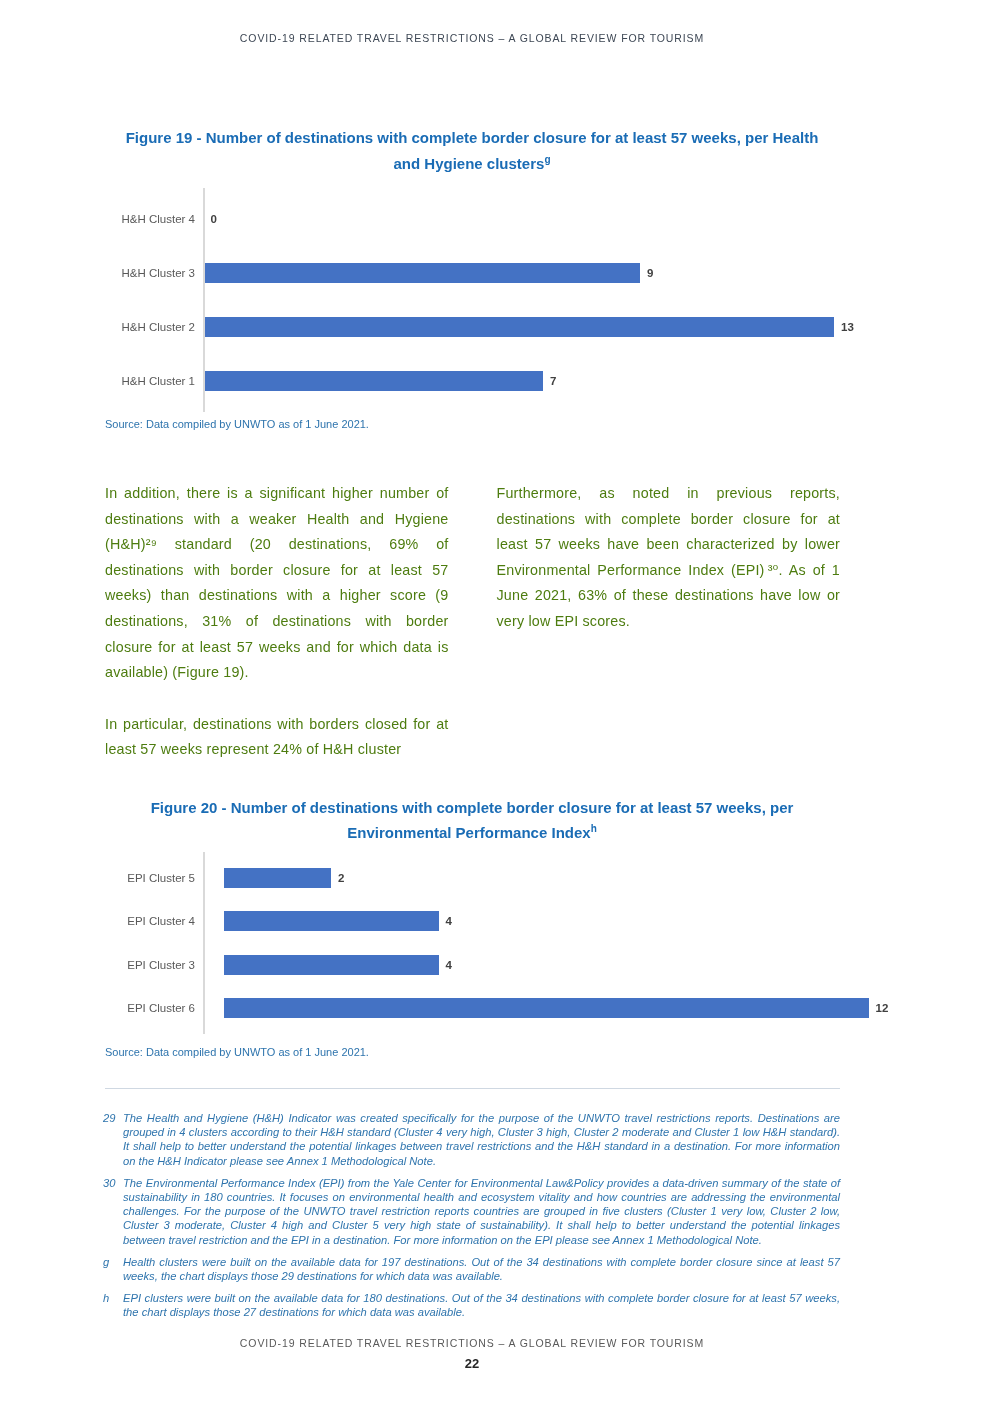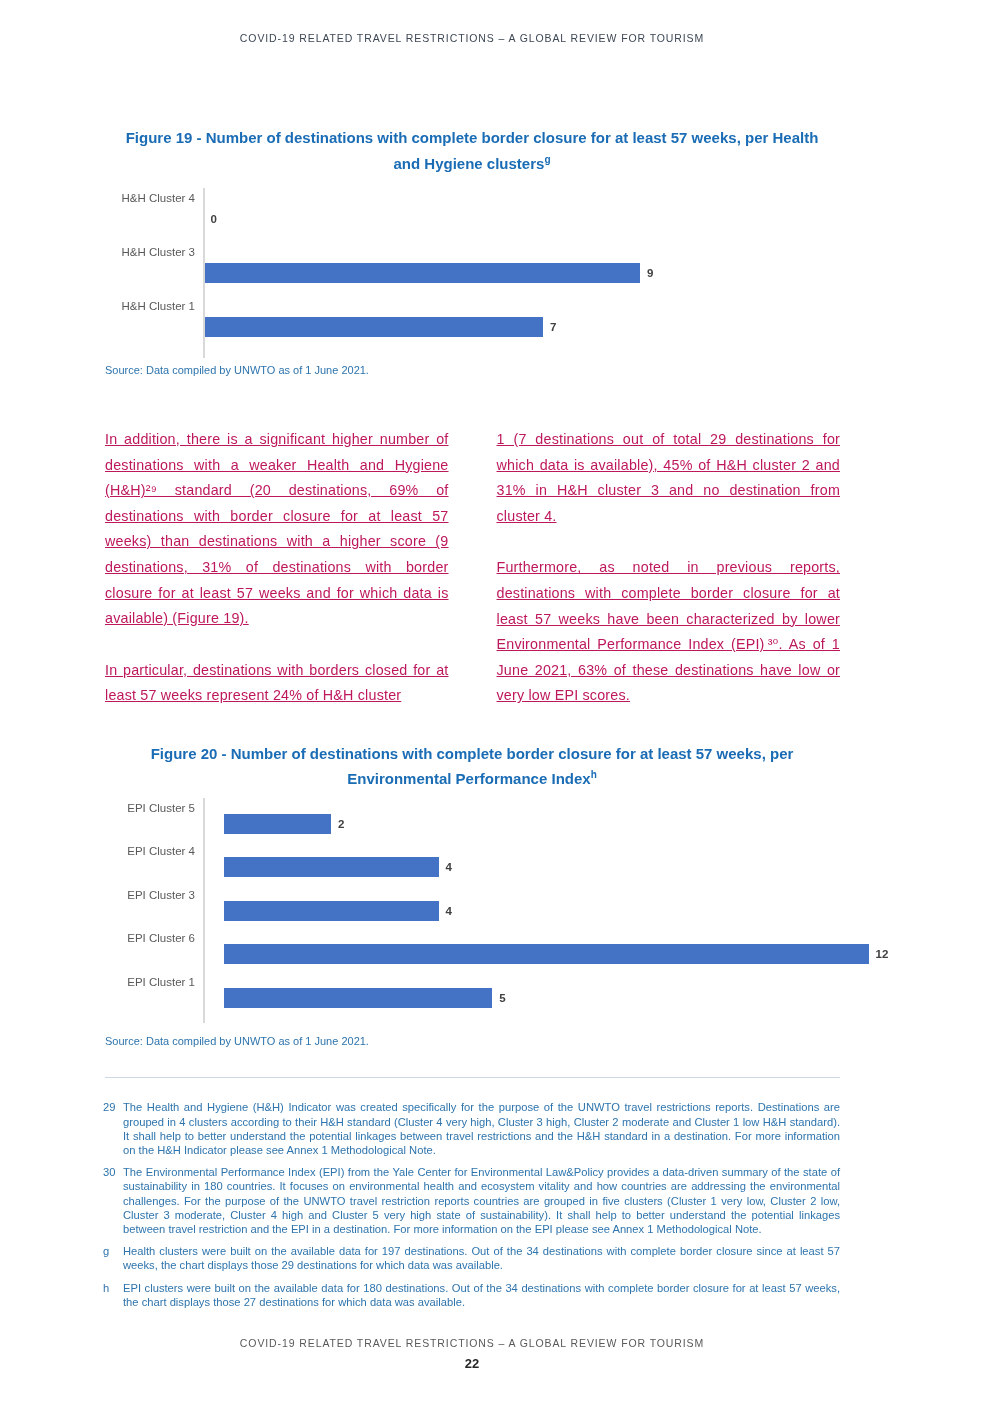--- a/index.html
+++ b/index.html
@@ -42,21 +42,21 @@
     margin-right: 104px;
   }
   .chart19 { margin-top: 18px; }
   .chart20 { margin-top: 12px; }
   .chart .axis {
     position: absolute;
     left: 100px; top: -4px; bottom: -4px;
     width: 1.5px;
     background: #d9d9d9;
   }
-  .crow { display: flex; }
+  .crow { display: flex; align-items: center; }
   .chart19 .crow { height: 54px; }
   .chart20 .crow { height: 43.5px; gap: 20px; }
   .clabel {
     width: 92px;
     text-align: right;
     font-size: 11.5px;
     color: #595959;
     flex: 0 0 92px;
     padding-right: 0px;
   }
@@ -86,34 +86,33 @@
   
   .columns {
     margin: 51px 104px 0 105px;
     display: flex;
     gap: 48px;
   }
   .col { flex: 1; }
   .col p {
     font-size: 14.3px;
     line-height: 25.6px;
-    color: #be185d;
+    color: #4d7c0f;
     text-align: justify;
     letter-spacing: 0.2px;
-    text-decoration: underline;
   }
   .col p + p { margin-top: 26px; }
 
   
   .fn-divider {
     border: none;
     border-top: 1px solid #cfd8e2;
     margin: 30px 104px 0 105px;
   }
-  .footnotes { margin: 22px 104px 0 103px; }
+  .footnotes { margin: 22px 104px 0 103px; font-style: italic; }
   .fn {
     display: flex;
     font-size: 11.2px;
     line-height: 14.2px;
     color: #2e74ad;
   }
   .fn + .fn { margin-top: 8px; }
   .fn-marker { flex: 0 0 20px; }
   .fn-text { flex: 1; text-align: justify; }
 
@@ -150,37 +149,43 @@
         </div>
       </div>
       <div class="crow">
         <div class="clabel">H&amp;H Cluster 3</div>
         <div class="cplot">
           <div class="cbar" style="width: 436.5px; background: rgb(68, 114, 196);"></div>
           <span class="cval">9</span>
         </div>
       </div>
       <div class="crow">
+        <div class="clabel">H&amp;H Cluster 2</div>
+        <div class="cplot">
+          <div class="cbar" style="width: 630.5px; background: rgb(68, 114, 196);"></div>
+          <span class="cval">13</span>
+        </div>
+      </div>
+      <div class="crow">
         <div class="clabel">H&amp;H Cluster 1</div>
         <div class="cplot">
           <div class="cbar" style="width: 339.5px; background: rgb(68, 114, 196);"></div>
           <span class="cval">7</span>
         </div>
       </div>
     </div>
 
   <div class="source" id="source19">Source: Data compiled by UNWTO as of 1 June 2021.</div>
 
   <div class="columns">
     <div class="col">
       <p>In addition, there is a significant higher number of destinations with a weaker Health and Hygiene (H&amp;H)²⁹ standard (20 destinations, 69% of destinations with border closure for at least 57 weeks) than destinations with a higher score (9 destinations, 31% of destinations with border closure for at least 57 weeks and for which data is available) (Figure 19).</p>
       <p>In particular, destinations with borders closed for at least 57 weeks represent 24% of H&amp;H cluster</p>
     </div>
     <div class="col">
-      <p>1 (7 destinations out of total 29 destinations for which data is available), 45% of H&amp;H cluster 2 and 31% in H&amp;H cluster 3 and no destination from cluster 4.</p>
       <p>Furthermore, as noted in previous reports, destinations with complete border closure for at least 57 weeks have been characterized by lower Environmental Performance Index (EPI) ³⁰. As of 1 June 2021, 63% of these destinations have low or very low EPI scores.</p>
     </div>
   </div>
 
   <h2 class="fig-title" id="fig20-title">
     <span>Figure 20 - Number of destinations with complete border closure for at least 57 weeks, per</span><br>
     <span>Environmental Performance Index</span><sup>h</sup>
   </h2>
 
   <div class="chart chart20">
@@ -206,27 +211,20 @@
           <span class="cval">4</span>
         </div>
       </div>
       <div class="crow">
         <div class="clabel">EPI Cluster 6</div>
         <div class="cplot">
           <div class="cbar" style="width: 645px; background: rgb(68, 114, 196);"></div>
           <span class="cval">12</span>
         </div>
       </div>
-      <div class="crow">
-        <div class="clabel">EPI Cluster 1</div>
-        <div class="cplot">
-          <div class="cbar" style="width: 268.75px; background: rgb(68, 114, 196);"></div>
-          <span class="cval">5</span>
-        </div>
-      </div>
     </div>
 
   <div class="source" id="source20">Source: Data compiled by UNWTO as of 1 June 2021.</div>
 
   <hr class="fn-divider">
 
   <div class="footnotes" id="footnotes">
       <div class="fn">
         <span class="fn-marker">29</span>
         <span class="fn-text">The Health and Hygiene (H&amp;H) Indicator was created specifically for the purpose of the UNWTO travel restrictions reports. Destinations are grouped in 4 clusters according to their H&amp;H standard (Cluster 4 very high, Cluster 3 high, Cluster 2 moderate and Cluster 1 low H&amp;H standard). It shall help to better understand the potential linkages between travel restrictions and the H&amp;H standard in a destination. For more information on the H&amp;H Indicator please see Annex 1 Methodological Note.</span>

